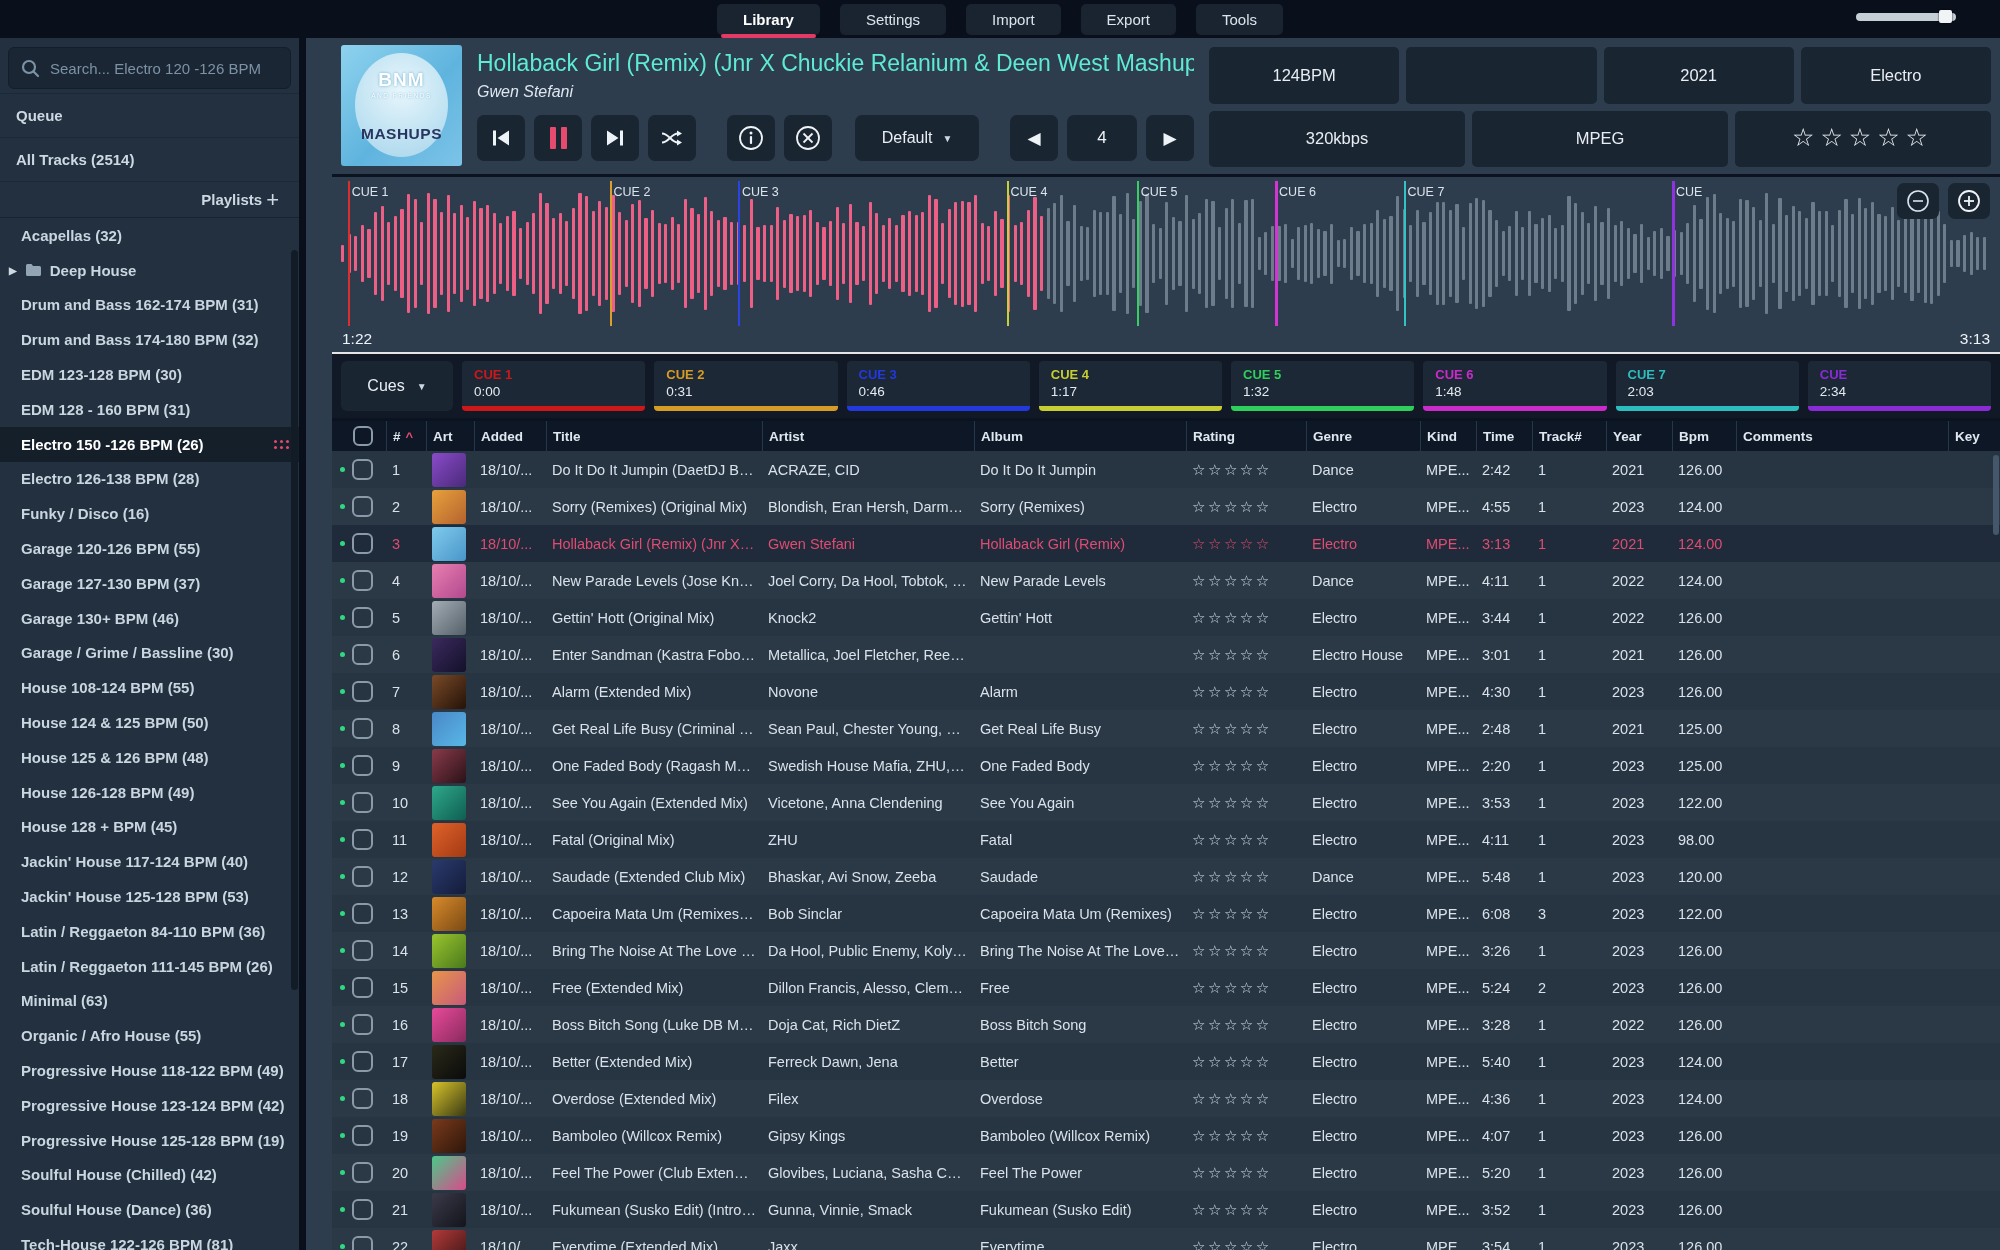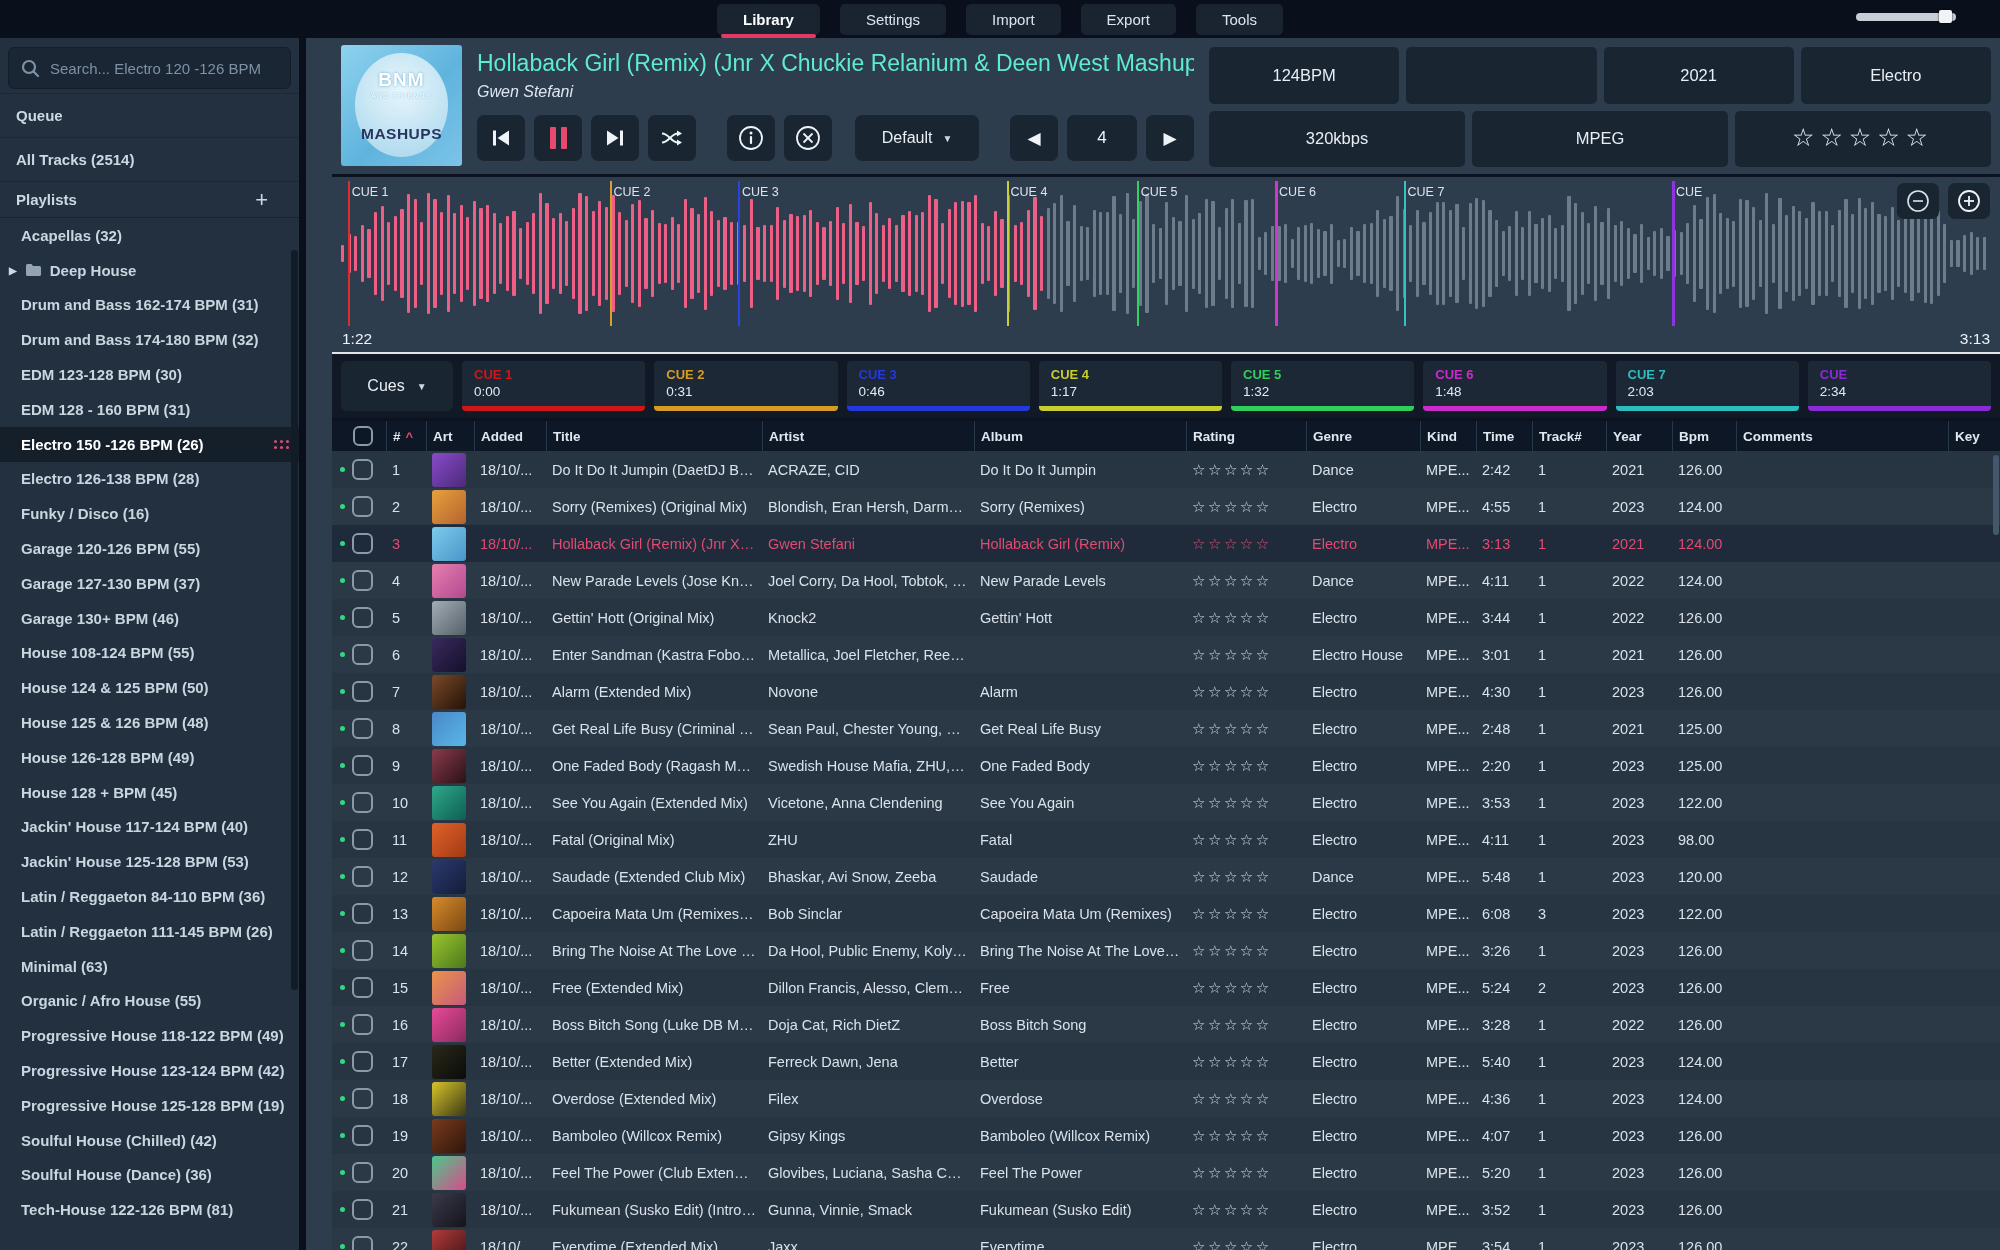--- a/index.html
+++ b/index.html
@@ -14,21 +14,21 @@
   .top-slider { position:absolute; right:44px; top:13px; width:100px; height:8px; background:#c7cfd6; border-radius:4px; }
   .top-slider .knob { position:absolute; right:4px; top:-3px; width:13px; height:13px; background:#f0f4f7; border-radius:2px; box-shadow:0 0 2px #000; }
 
   .app { display:flex; height:1212px; gap:7px; }
 
   
   .sidebar { width:299px; background:#22303f; display:flex; flex-direction:column; overflow:hidden; position:relative; }
   .search-box { margin:9px 8px 4px 8px; height:42px; background:#1a2634; border-radius:6px; display:flex; align-items:center; padding:0 12px; gap:10px; border:1px solid #141e2a; }
   .search-box .ph { color:#7d92a5; font-size:15px; }
   .side-static { padding:13px 16px; font-size:15px; font-weight:bold; color:#cdd8e2; border-top:1px solid #1b2836; cursor:pointer; }
-  .pl-header { display:flex; align-items:center; justify-content:space-between; padding:9px 27px 9px 16px; font-size:15px; font-weight:bold; color:#cdd8e2; border-top:1px solid #1b2836; border-bottom:1px solid #18242f; }
+  .pl-header { display:flex; align-items:center; justify-content:flex-end; padding:9px 16px 9px 16px; font-size:15px; font-weight:bold; color:#cdd8e2; border-top:1px solid #1b2836; border-bottom:1px solid #18242f; }
   .pl-plus { font-size:22px; font-weight:normal; color:#cdd8e2; line-height:16px; cursor:pointer; padding:0 4px; }
   .pl-list { flex:1; overflow:hidden; position:relative;text-align:center; }
   .pl-item { height:34.8px; display:flex; align-items:center; gap:8px; padding:0 14px 0 21px; font-size:15px; font-weight:bold; color:#c9d5df; white-space:nowrap; cursor:pointer; }
   .pl-item.selected { background:#151f2a; color:#ffffff; }
   .pl-item .caret { font-size:10px; color:#cfd9e2; margin-left:-12px; }
   .pl-item svg.folder { flex:0 0 auto; }
   .dots-handle { margin-left:auto; width:23px; height:9px; position:relative; }
   .dots-handle i { position:absolute; width:3px; height:3px; border-radius:50%; background:#e2496f; box-shadow:6px 0 0 #e2496f, 12px 0 0 #e2496f, 18px 0 0 #e2496f, 0 6px 0 #e2496f, 6px 6px 0 #e2496f, 12px 6px 0 #e2496f, 18px 6px 0 #e2496f; }
   .side-scroll { position:absolute; right:1px; top:212px; width:7px; height:740px; background:#121c27; border-radius:4px; }
 
@@ -180,20 +180,24 @@
 
     <span class="lbl">Garage 120-126 BPM (55)</span>
   </div>
         <div class="pl-item">
 
     <span class="lbl">Garage 127-130 BPM (37)</span>
   </div>
         <div class="pl-item">
 
     <span class="lbl">Garage 130+ BPM (46)</span>
+  </div>
+        <div class="pl-item">
+
+    <span class="lbl">Garage / Grime / Bassline (30)</span>
   </div>
         <div class="pl-item">
 
     <span class="lbl">House 108-124 BPM (55)</span>
   </div>
         <div class="pl-item">
 
     <span class="lbl">House 124 &amp; 125 BPM (50)</span>
   </div>
         <div class="pl-item">

